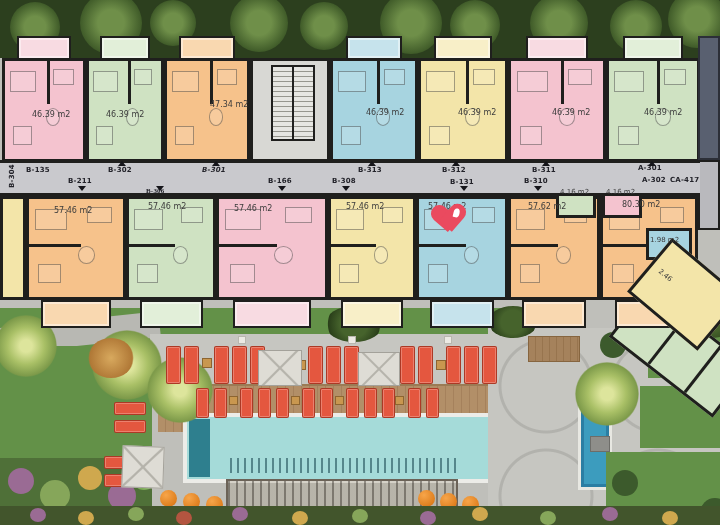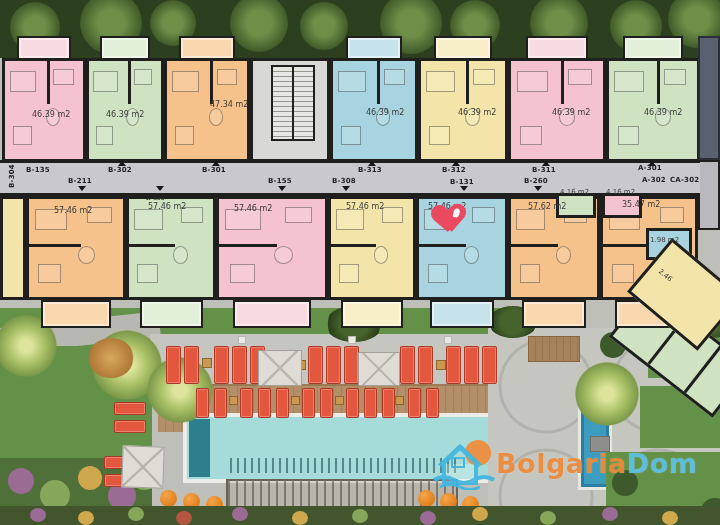--- a/index.html
+++ b/index.html
@@ -320,68 +320,55 @@
       <div class="bal" style="left: 521.8px; top: 300px; width: 64.4px; height: 28px; background: rgb(249, 216, 176);"></div>
       <div class="area" style="left: 528px; top: 202px;">57.62 m2</div>
       <div class="unit" style="left: 600px; top: 196px; width: 98px; height: 104px; background: rgb(246, 194, 139);">
         <div class="furn" style="left: 6%; top: 10%; width: 34%; height: 22%; position: absolute;"></div>
         <div class="furn" style="left: 62%; top: 8%; width: 26%; height: 16%; position: absolute;"></div>
         <div class="furn" style="left: 10%; top: 66%; width: 24%; height: 20%; position: absolute;"></div>
         <div class="furn" style="left: 52%; top: 48%; width: 18%; height: 18%; border-radius: 50%; position: absolute;"></div>
         <div class="part" style="left: 0px; top: 46%; width: 55%; height: 3px; position: absolute;"></div>
       </div>
       <div class="bal" style="left: 614.7px; top: 300px; width: 68.6px; height: 28px; background: rgb(249, 216, 176);"></div>
-      <div class="area" style="left: 622px; top: 200px;">35.47 m2</div>
+      <div class="area" style="left: 622px; top: 200px;">80.30 m2</div>
       <div style="left: 698px; top: 36px; width: 22px; height: 124px; background: rgb(89, 96, 112); border: 2px solid rgb(44, 47, 56); position: absolute;"></div>
       <div style="left: 698px; top: 160px; width: 22px; height: 70px; background: rgb(185, 185, 189); border: 2px solid rgb(31, 31, 29); position: absolute;"></div>
       <div class="unit" style="left: 556px; top: 180px; width: 40px; height: 38px; background: rgb(207, 226, 194);"></div>
       <div class="unit" style="left: 602px; top: 180px; width: 40px; height: 38px; background: rgb(244, 195, 207);"></div>
       <div class="unit" style="left: 646px; top: 228px; width: 46px; height: 32px; background: rgb(167, 212, 224);"></div>
       <div class="area" style="left: 560px; top: 188px; font-size: 7px;">4.16 m2</div>
       <div class="area" style="left: 606px; top: 188px; font-size: 7px;">4.16 m2</div>
       <div class="area" style="left: 650px; top: 236px; font-size: 7px;">1.98 m2</div>
       <div class="unit diagunit" style="left: 672px; top: 238px; width: 92px; height: 70px; transform: rotate(40deg); transform-origin: 0px 0px; background: rgb(243, 229, 169);">
         <div class="area" style="left: 8px; top: 26px; font-size: 7px; position: absolute; color: rgb(60, 60, 60);">2.46</div>
       </div>
       <div class="lbl" style="left: 8px; top: 188px; transform: rotate(-90deg); transform-origin: 0px 0px;">B-304</div>
       <div class="lbl" style="left: 26px; top: 166px;">B-135</div>
       <div class="lbl" style="left: 68px; top: 177px;">B-211</div>
       <div class="lbl" style="left: 108px; top: 166px;">B-302</div>
-      <div class="lbl" style="left: 146px; top: 194px; font-family: Liberation Serif, serif;">B-306</div>
-      <div class="lbl" style="left: 202px; top: 166px;">B-301</div>
-      <div class="lbl" style="left: 268px; top: 177px;">B-155</div>
+      <div class="lbl" style="left: 146px; top: 187px; font-family: Liberation Serif, serif;">B-306</div>
+      <div class="lbl" style="left: 202px; top: 166px; font-style: italic;">B-301</div>
+      <div class="lbl" style="left: 268px; top: 177px;">B-166</div>
       <div class="lbl" style="left: 332px; top: 177px;">B-308</div>
       <div class="lbl" style="left: 358px; top: 166px;">B-313</div>
       <div class="lbl" style="left: 442px; top: 166px;">B-312</div>
       <div class="lbl" style="left: 450px; top: 178px;">B-131</div>
       <div class="lbl" style="left: 532px; top: 166px;">B-311</div>
-      <div class="lbl" style="left: 524px; top: 177px;">B-260</div>
+      <div class="lbl" style="left: 524px; top: 177px;">B-310</div>
       <div class="lbl" style="left: 638px; top: 164px;">A-301</div>
       <div class="lbl" style="left: 642px; top: 176px;">A-302</div>
-      <div class="lbl" style="left: 670px; top: 176px;">CA-302</div>
+      <div class="lbl" style="left: 670px; top: 176px;">CA-417</div>
       <div class="tri up" style="left: 118px; top: 161px;"></div>
       <div class="tri up" style="left: 212px; top: 161px;"></div>
       <div class="tri up" style="left: 368px; top: 161px;"></div>
       <div class="tri up" style="left: 452px; top: 161px;"></div>
       <div class="tri up" style="left: 542px; top: 161px;"></div>
       <div class="tri up" style="left: 648px; top: 161px;"></div>
       <div class="tri down" style="left: 78px; top: 186px;"></div>
       <div class="tri down" style="left: 156px; top: 186px;"></div>
       <div class="tri down" style="left: 278px; top: 186px;"></div>
       <div class="tri down" style="left: 342px; top: 186px;"></div>
       <div class="tri down" style="left: 460px; top: 186px;"></div>
       <div class="tri down" style="left: 534px; top: 186px;"></div>
       <div class="furn" style="left: 48px; top: 166px; width: 9px; height: 12px; position: absolute;"></div>
     </div>
-  <div id="watermark">
-    <svg width="64" height="52" viewBox="0 0 64 52">
-      <circle cx="46" cy="15" r="13" fill="#f08c3a"></circle>
-      <path d="M8 28 L28 9 L48 28" stroke="#41b6e0" stroke-width="5" fill="none" stroke-linejoin="round"></path>
-      <path d="M12 26 V45 H44 V26" stroke="#41b6e0" stroke-width="4" fill="rgba(255,255,255,0.25)"></path>
-      <rect x="20" y="20" width="12" height="9" fill="none" stroke="#41b6e0" stroke-width="2"></rect>
-      <path d="M2 42 Q12 36 22 42 T42 42 T62 42" stroke="#41b6e0" stroke-width="4" fill="none"></path>
-      <path d="M8 49 Q18 44 28 49 T48 49" stroke="#41b6e0" stroke-width="3" fill="none"></path>
-    </svg>
-    <div id="wm-text">
-      <span id="wm1" style="color: rgb(238, 138, 56);">Bolgaria</span><span id="wm2" style="color: rgb(94, 193, 232);">Dom</span>
-    </div>
-  </div>
 </div>
 
 </body></html>

